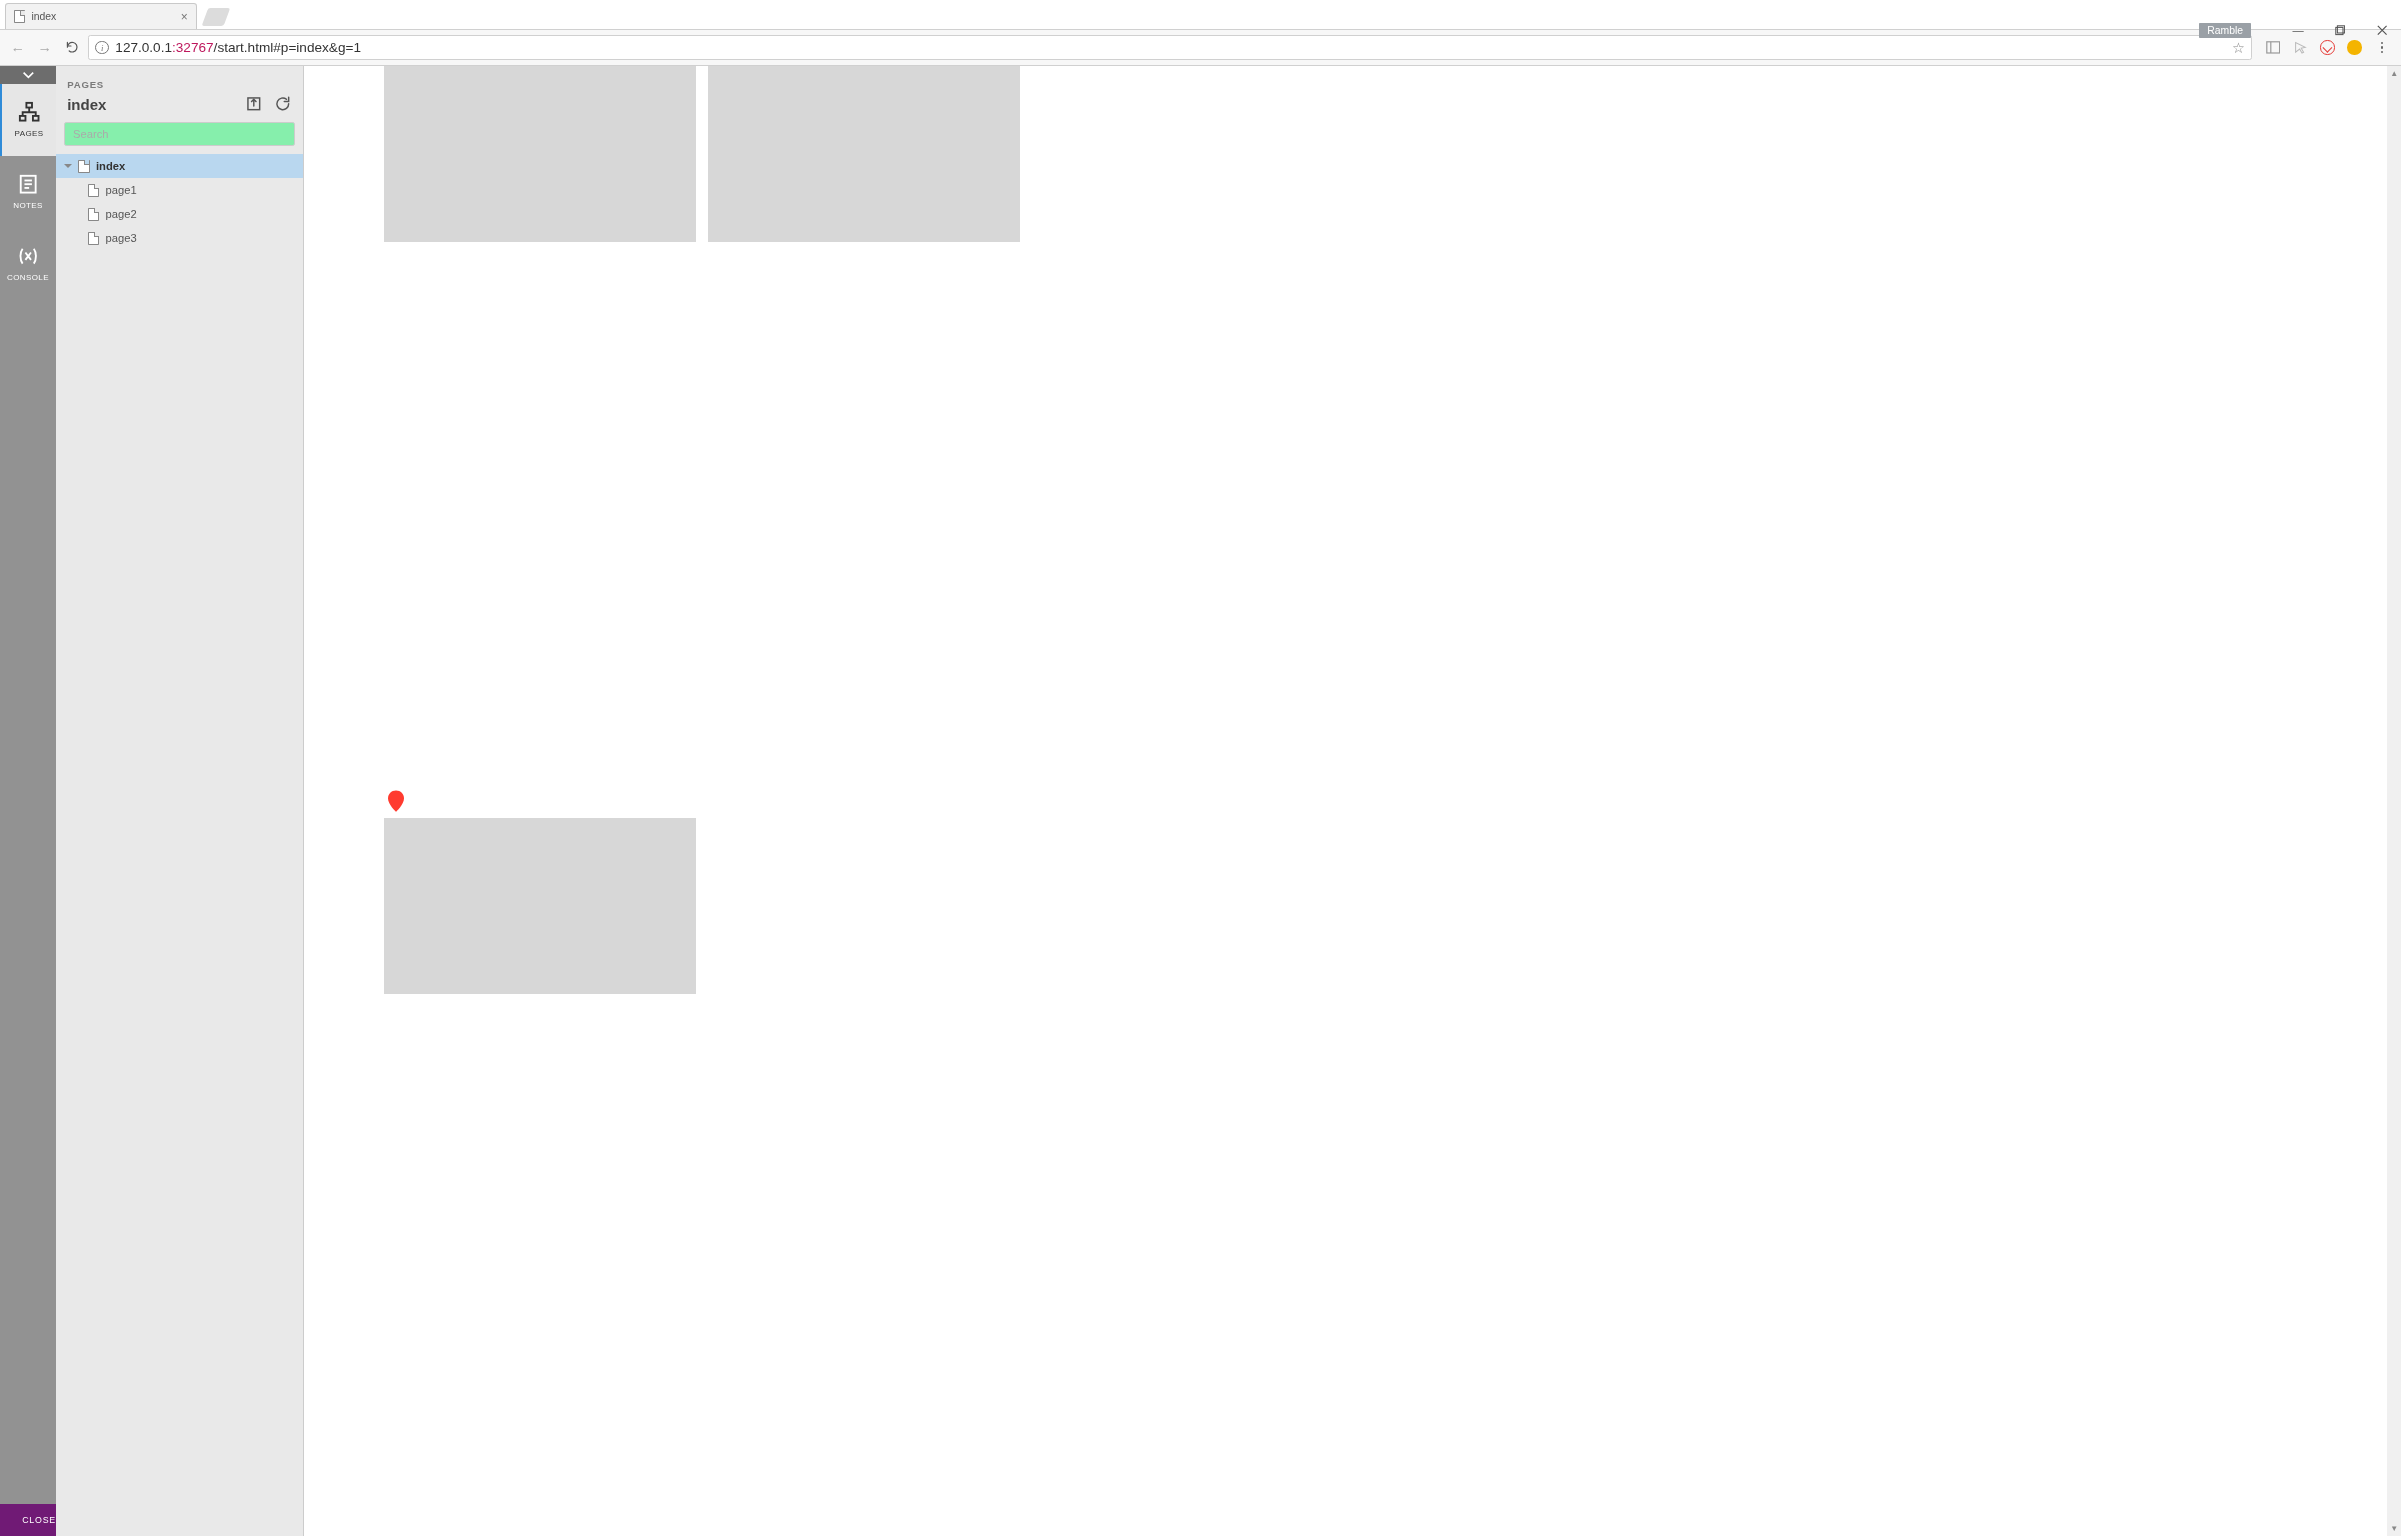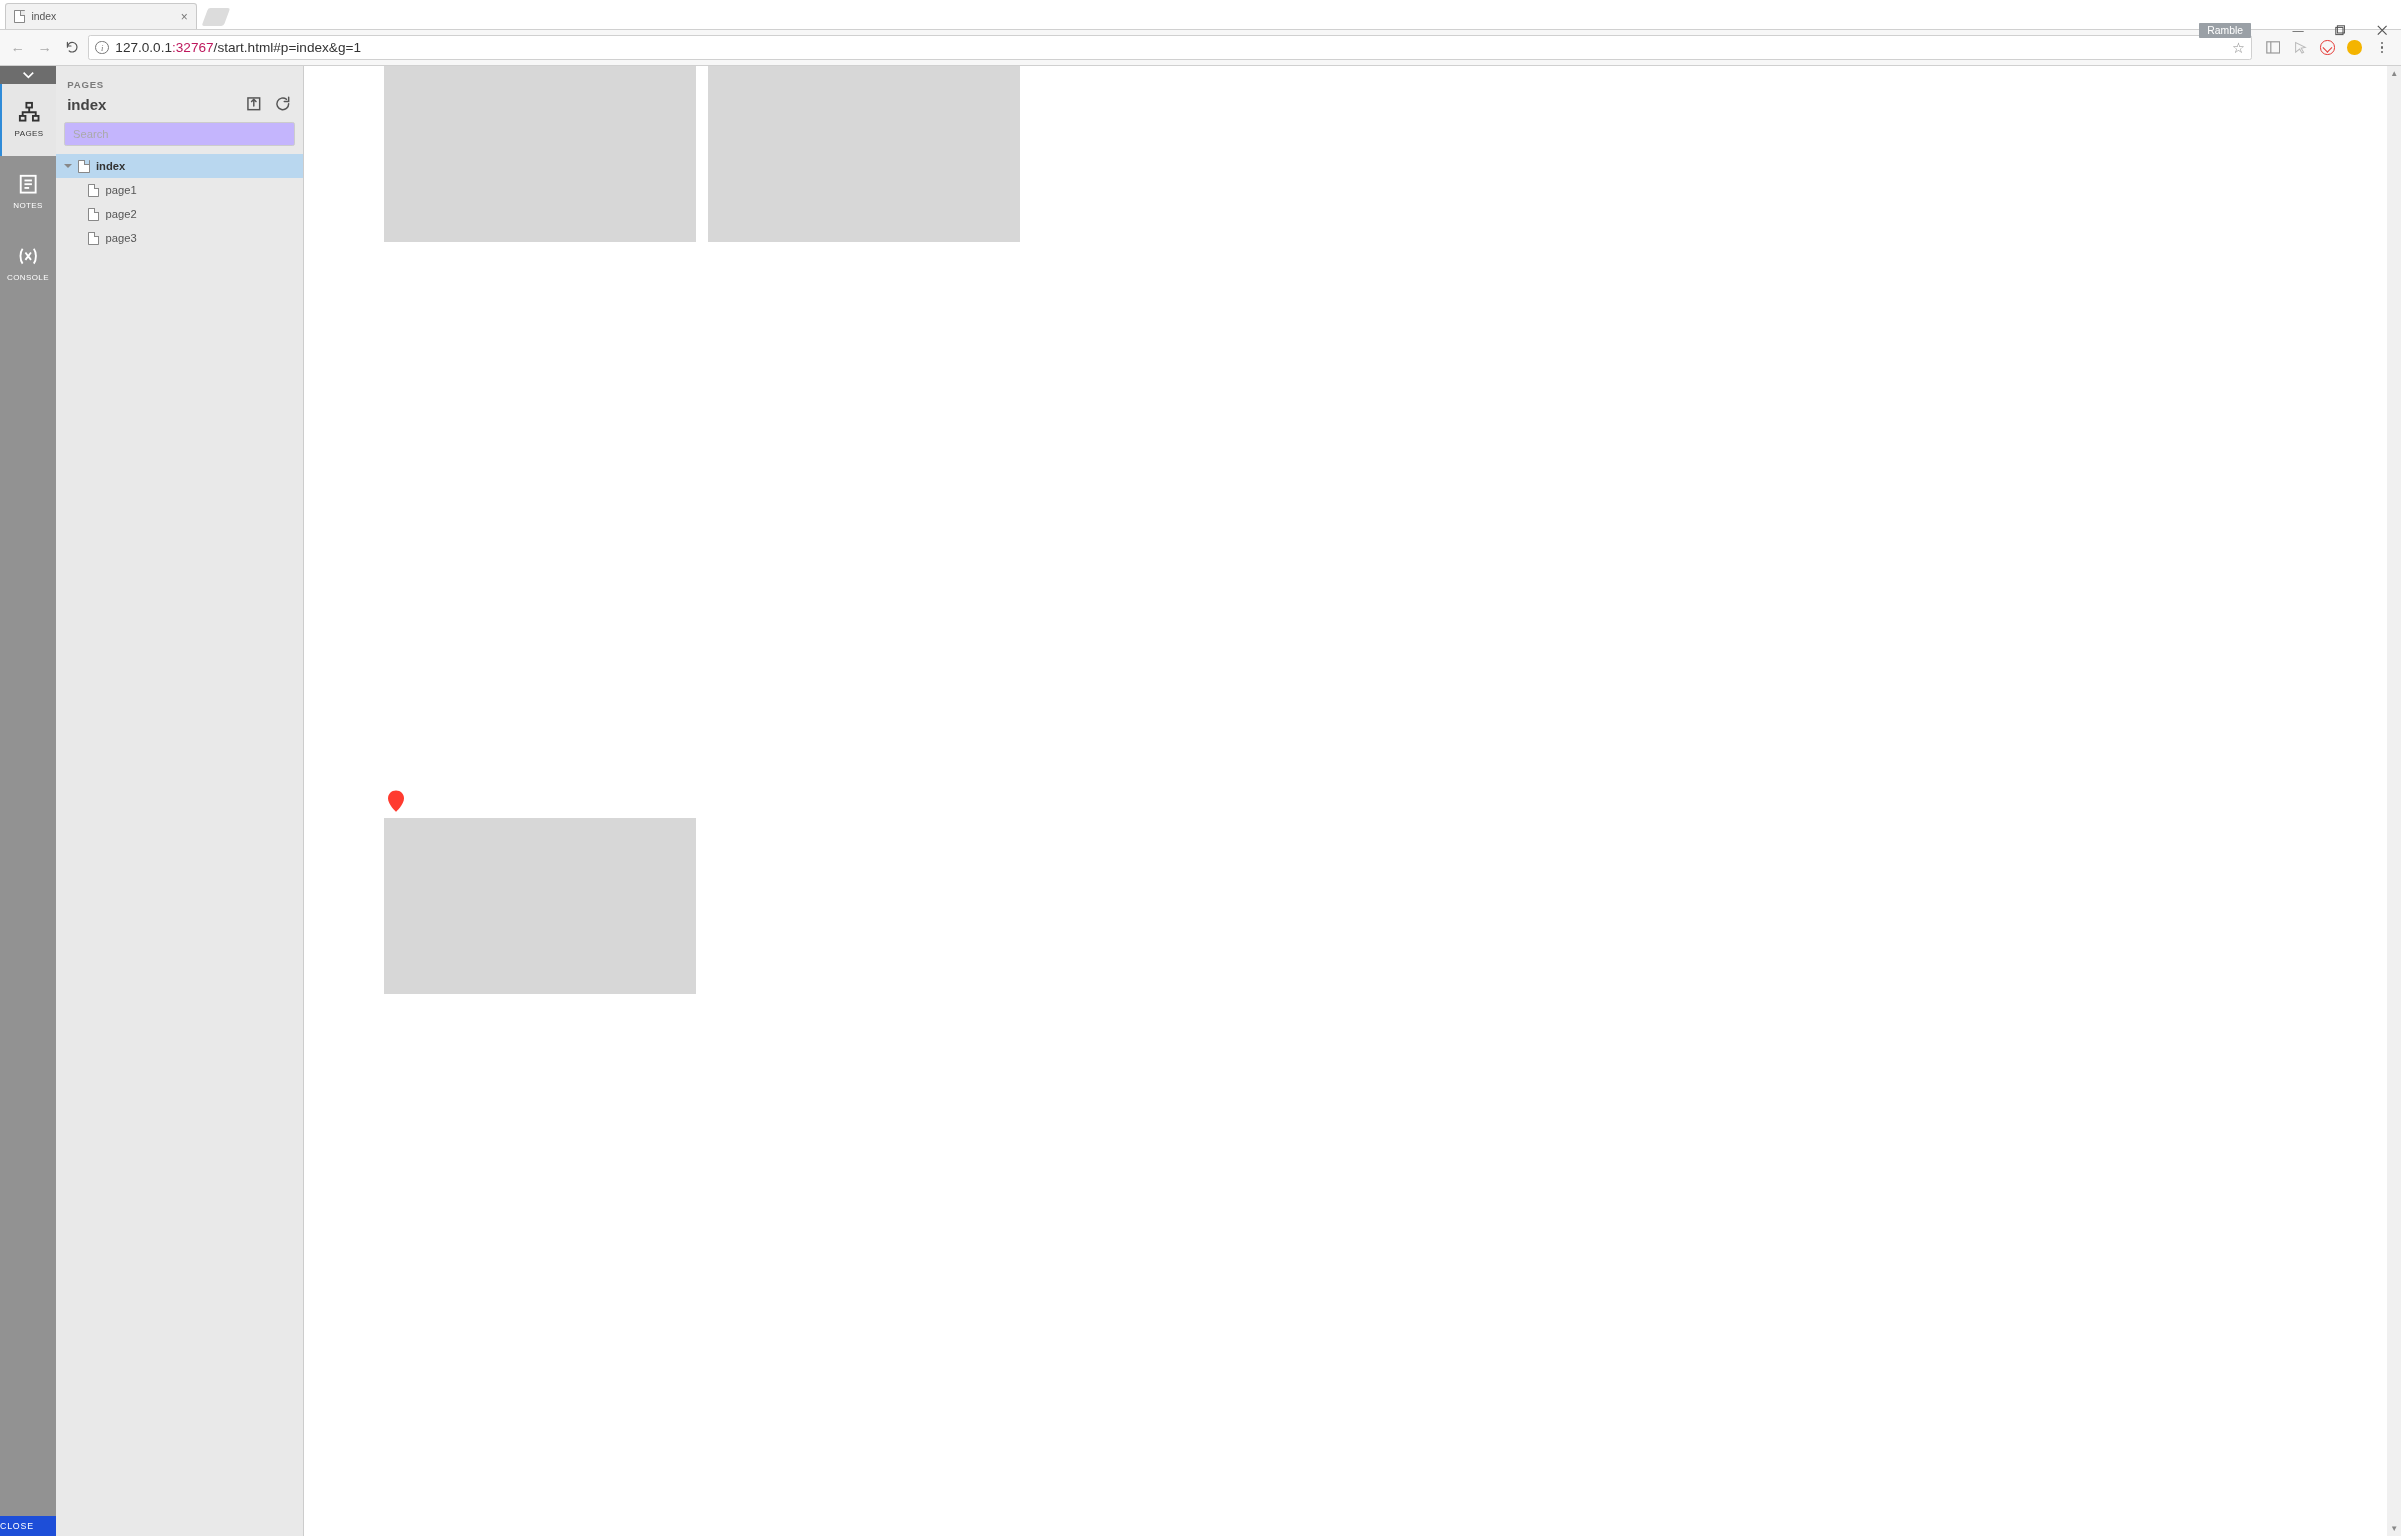--- a/index.html
+++ b/index.html
@@ -58,31 +58,31 @@
   .dots span{width:2.4px;height:2.4px;background:#666;border-radius:50%;}
 
   
   .app { flex:1; display:flex; min-height:0; }
 
   
   .rail { width:56px; background:#929292; display:flex; flex-direction:column; color:#fff; font-size:8px;}
   .rail-collapse{height:17.6px; background:#6d6d6d; display:flex;align-items:center;justify-content:center;}
   .rail-item{height:72px;display:flex;flex-direction:column;align-items:center;justify-content:center;gap:6.4px;letter-spacing:0.4px;}
   .rail-item.active{background:#e6e6e6;color:#333;border-left:2.4px solid #2f8bd8;}
-  .rail-close{margin-top:auto;height:20px;background:#1d4ed8;display:flex;align-items:center;justify-content:flex-start;font-size:8.8px;letter-spacing:0.8px;}
+  .rail-close{margin-top:auto;height:32px;background:#701a75;display:flex;align-items:center;justify-content:flex-end;font-size:8.8px;letter-spacing:0.8px;}
 
   
   .panel-pages{width:248px;background:#e9e9e9;border-right:0.8px solid #ccc;display:flex;flex-direction:column;}
   .panel-header{padding:12.8px 11.2px 8px;}
   .panel-label{font-size:9.6px;letter-spacing:0.8px;color:#7a7a7a;font-weight:bold;}
   .panel-title-row{display:flex;align-items:center;justify-content:space-between;margin-top:4.8px;}
   .panel-title{font-size:15px;font-weight:bold;color:#444;}
   .panel-actions{display:flex;gap:11.2px;color:#555;}
   .search-wrap{padding:0 8px 8px;}
-  .search-wrap input{width:100%;height:24px;border:0.8px solid #ccc;border-radius:2.4px;padding:0 8px;font-size:11.2px;background:#c4b5fd;color:#555;}
+  .search-wrap input{width:100%;height:24px;border:0.8px solid #ccc;border-radius:2.4px;padding:0 8px;font-size:11.2px;background:#86efac;color:#555;}
   .search-wrap input::placeholder{color:#aaa;}
 
   .tree{flex:1;overflow:auto;font-size:11.2px;color:#555;}
   .tree-row{display:flex;align-items:center;height:24px;gap:6.4px;padding-left:8px;cursor:default;}
   .tree-row.selected{background:#b9d7ef;font-weight:bold;color:#333;}
   .tree-row.child{padding-left:32px;}
   .caret{width:0;height:0;border-left:4px solid transparent;border-right:4px solid transparent;border-top:4.8px solid #888;}
   .page-ico{width:11.2px;height:12.8px;border:1.2px solid #888;border-radius:0.8px;position:relative;background:#fff;}
   .page-ico::after{content:"";position:absolute;right:-0.8px;top:-0.8px;width:4px;height:4px;background:#e9e9e9;border-left:1.2px solid #888;border-bottom:1.2px solid #888;}
   .tree-row.selected .page-ico::after{background:#b9d7ef;}

